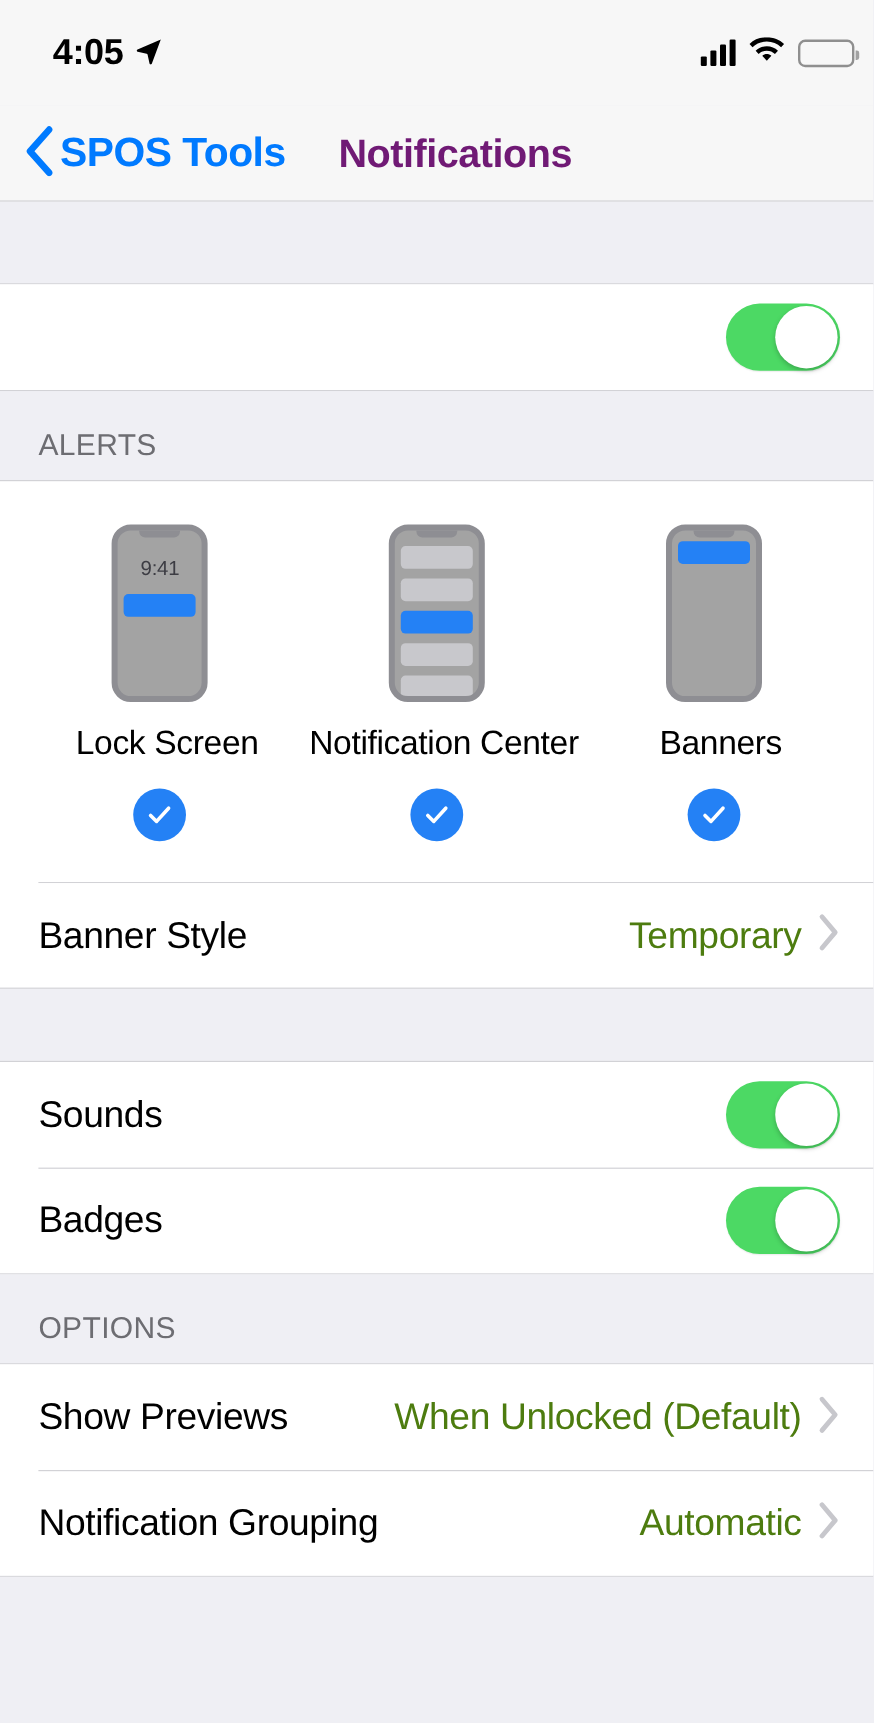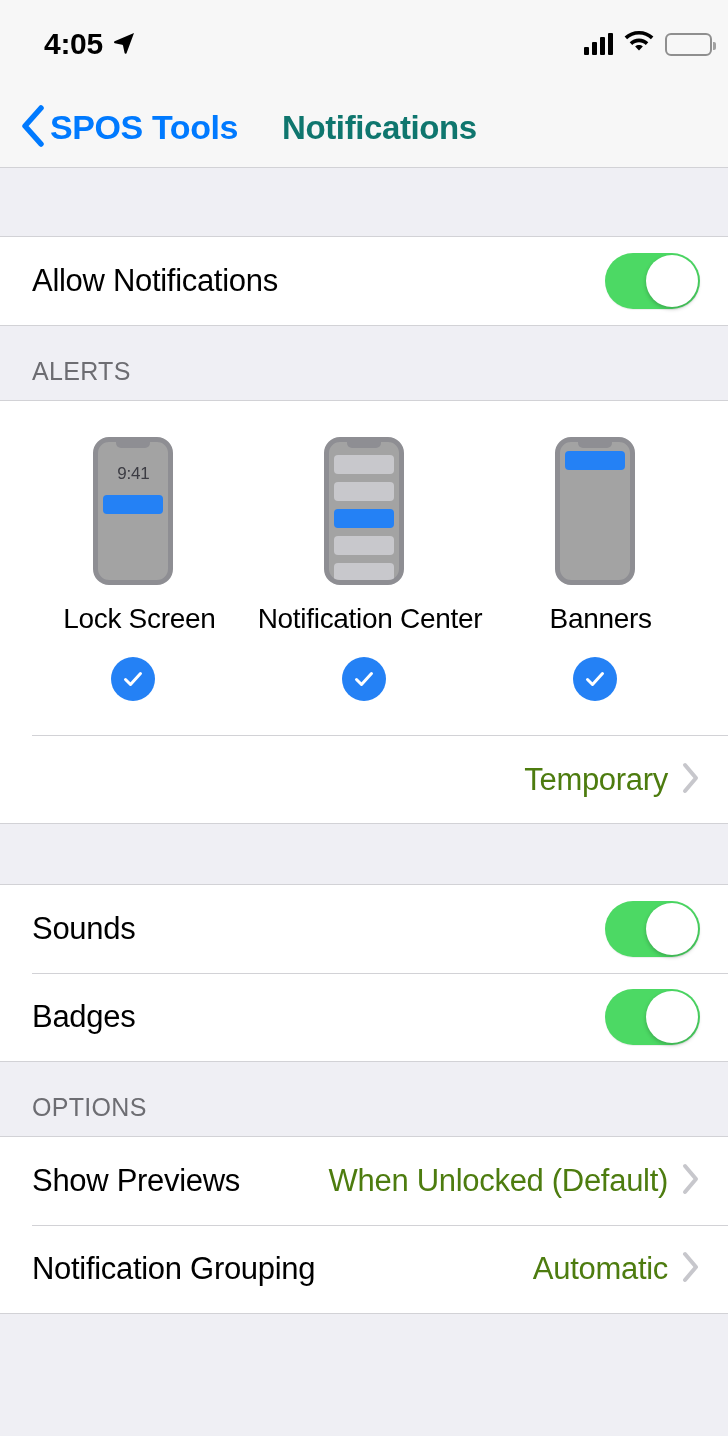--- a/index.html
+++ b/index.html
@@ -110,21 +110,21 @@
   }
   .back-label {
     font-size: 34px;
     color: #007AFF;
     letter-spacing: -0.4px;
     font-weight: bold;
   }
   .nav-title {
     font-size: 33px;
     font-weight: 700;
-    color: #0f766e;
+    color: #701a75;
     letter-spacing: -0.4px;
     margin-left: 44px;
   }
 
   
   .gap { background: #EFEFF4; }
   .gap-top   { height: 68px; }
   .gap-mid   { height: 60px; }
 
   .section-header {
@@ -329,21 +329,20 @@
       </span>
       <span class="back-label">SPOS Tools</span>
     </div>
     <span class="nav-title">Notifications</span>
   </div>
 
   <div class="gap gap-top"></div>
 
   <div class="card">
     <div class="row">
-      <span class="row-label">Allow Notifications</span>
       <span class="row-spacer"></span>
       <span class="switch">
         <span class="knob"></span>
       </span>
     </div>
   </div>
 
   <div class="section-header">
     <span>ALERTS</span>
   </div>
@@ -393,20 +392,21 @@
             <path d="M5.5 13.5 10.5 18.5 20.5 7.5" fill="none" stroke="#fff" stroke-width="3" stroke-linecap="round" stroke-linejoin="round"></path>
           </svg>
         </span>
       </div>
 
     </div>
 
     <div class="alerts-divider"></div>
 
     <div class="row banner-style-row">
+      <span class="row-label">Banner Style</span>
       <span class="row-spacer"></span>
       <span class="row-value">Temporary</span>
       <span class="chevron-right">
         <svg width="18" height="32" viewBox="0 0 18 32">
           <path d="M3 3 14 16 3 29" fill="none" stroke="#C7C7CC" stroke-width="4" stroke-linecap="round" stroke-linejoin="round"></path>
         </svg>
       </span>
     </div>
   </div>
 

